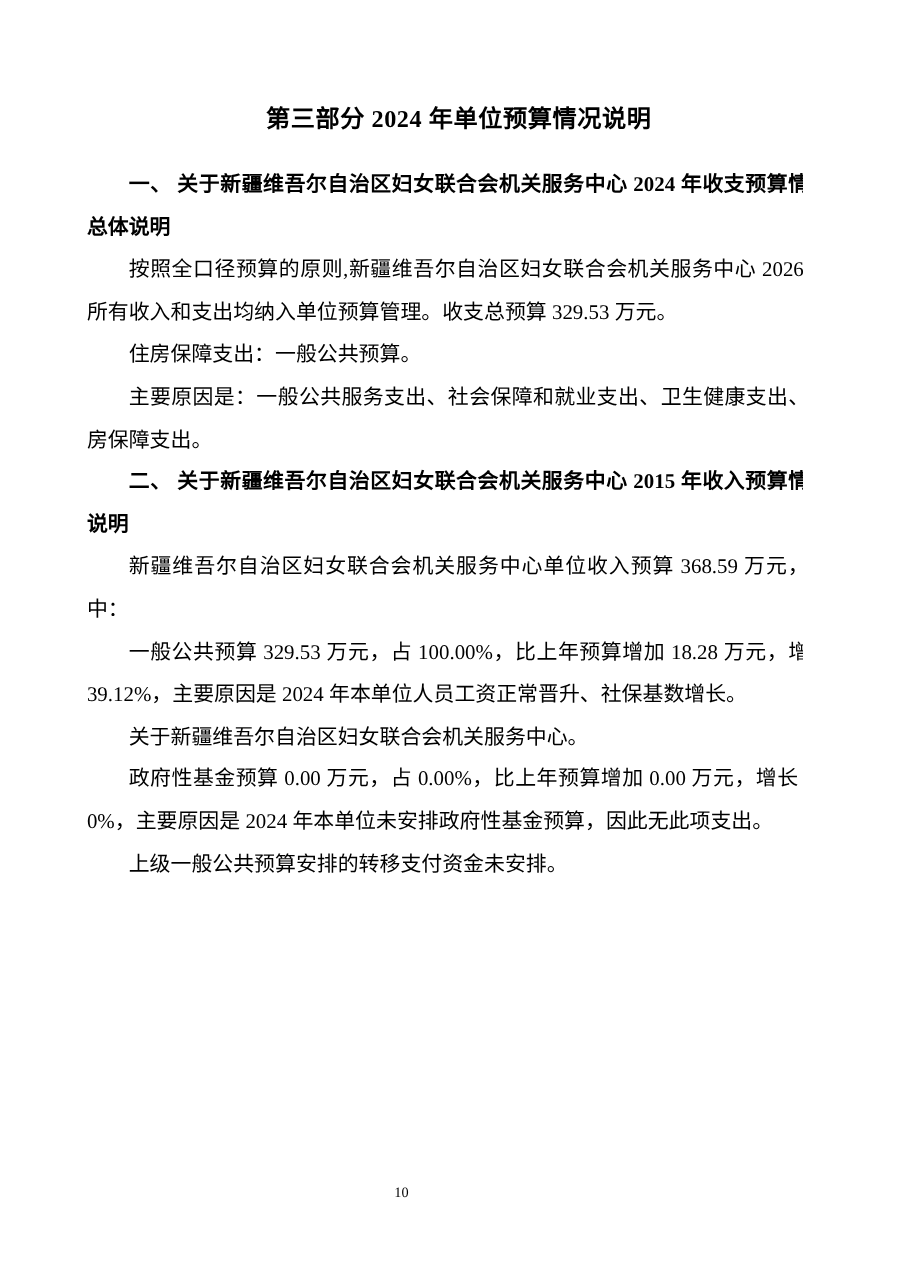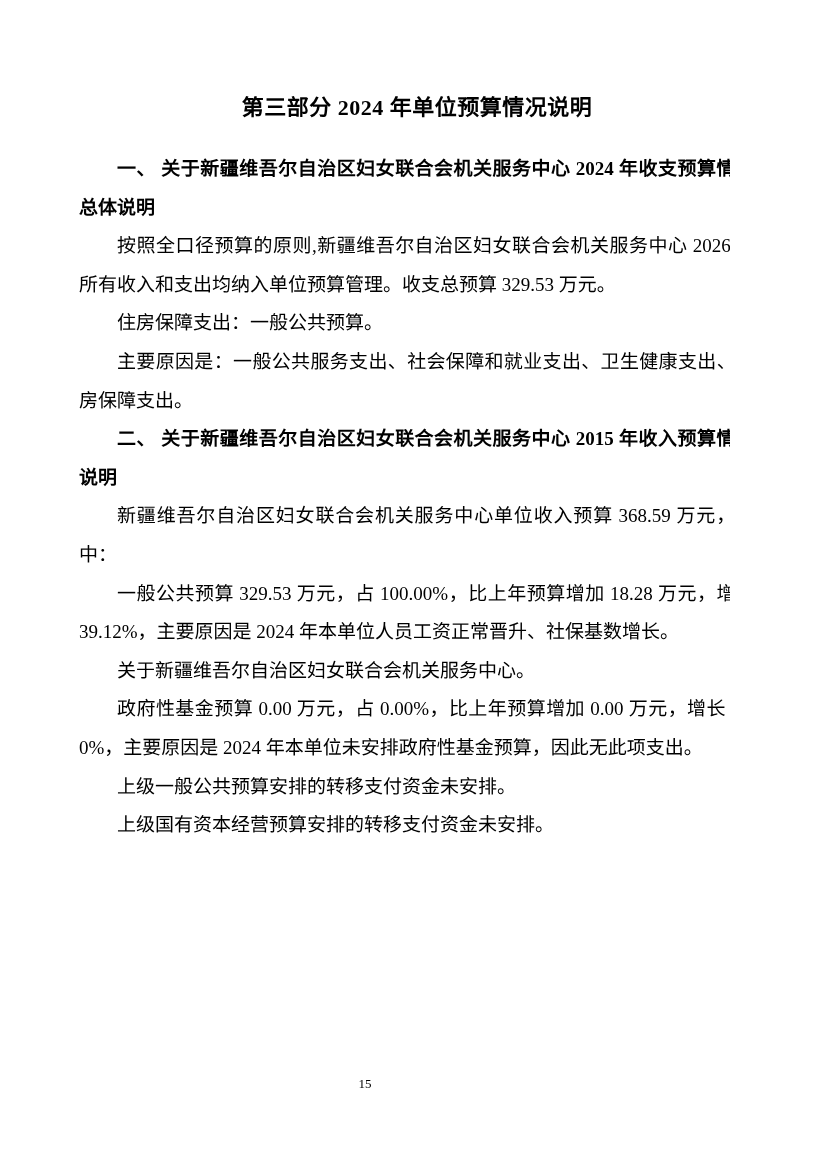--- a/index.html
+++ b/index.html
@@ -63,18 +63,17 @@
     <p class="para heading">一、 关于新疆维吾尔自治区妇女联合会机关服务中心 2024 年收支预算情况总体说明</p>
     <p class="para">按照全口径预算的原则,新疆维吾尔自治区妇女联合会机关服务中心 2026 年所有收入和支出均纳入单位预算管理。收支总预算 329.53 万元。</p>
     <p class="para">住房保障支出：一般公共预算。</p>
     <p class="para">主要原因是：一般公共服务支出、社会保障和就业支出、卫生健康支出、住房保障支出。</p>
     <p class="para heading">二、 关于新疆维吾尔自治区妇女联合会机关服务中心 2015 年收入预算情况说明</p>
     <p class="para">新疆维吾尔自治区妇女联合会机关服务中心单位收入预算 368.59 万元，其中：</p>
     <p class="para">一般公共预算 329.53 万元，占 100.00%，比上年预算增加 18.28 万元，增长 39.12%，主要原因是 2024 年本单位人员工资正常晋升、社保基数增长。</p>
     <p class="para">关于新疆维吾尔自治区妇女联合会机关服务中心。</p>
     <p class="para">政府性基金预算 0.00 万元，占 0.00%，比上年预算增加 0.00 万元，增长 0.00%，主要原因是 2024 年本单位未安排政府性基金预算，因此无此项支出。</p>
     <p class="para">上级一般公共预算安排的转移支付资金未安排。</p>
-    <p class="para">上级国有资本经营预算安排的转移支付资金未安排。</p>
 
   </div>
 
-  <div class="page-number">15</div>
+  <div class="page-number">10</div>
 </div>
 
 </body></html>

